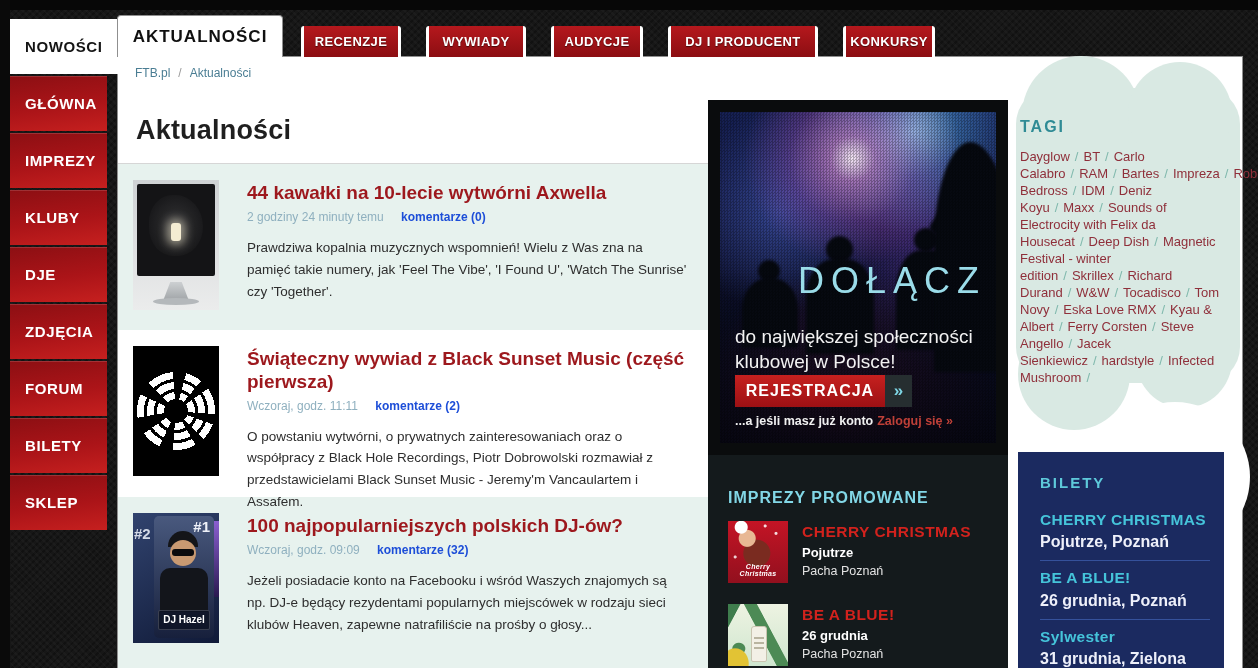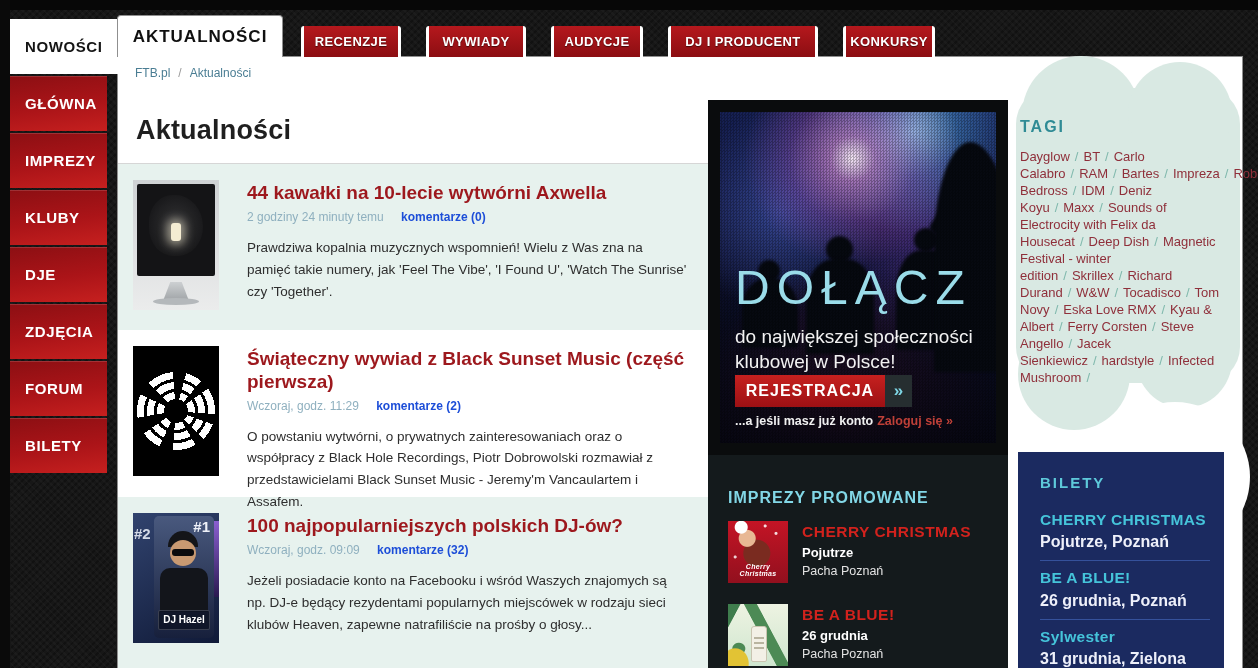--- a/index.html
+++ b/index.html
@@ -102,21 +102,21 @@
   .fig{position:absolute;background:#060910;filter:blur(1.5px);z-index:1;}
   .f1h{left:38px;top:148px;width:22px;height:22px;border-radius:50%;}
   .f1b{left:22px;top:166px;width:56px;height:70px;border-radius:45% 45% 0 0;}
   .f2h{left:106px;top:124px;width:27px;height:27px;border-radius:50%;}
   .f2b{left:86px;top:147px;width:68px;height:95px;border-radius:40% 40% 0 0;}
   .f3h{left:194px;top:116px;width:24px;height:24px;border-radius:50%;}
   .f3b{left:176px;top:138px;width:62px;height:100px;border-radius:40% 40% 0 0;}
   .f3a{left:224px;top:64px;width:12px;height:62px;border-radius:6px;transform:rotate(35deg);}
   .f4{right:-18px;top:30px;width:80px;height:230px;border-radius:45% 55% 0 0;}
   .banner-text{position:absolute;left:15px;right:10px;z-index:3;}
-  .b-headline{top:148px;font-size:48px;font-weight:200;letter-spacing:7px;color:#9adce9;}
+  .b-headline{top:148px;font-size:36px;font-weight:200;letter-spacing:7px;color:#9adce9;text-align:right;}
   .b-sub{top:212px;font-size:19px;line-height:1.32;color:#f2f2f2;}
   .cta-row{top:263px;display:flex;align-items:stretch;}
   .cta-btn{width:150px;height:32px;display:flex;align-items:center;justify-content:center;
     background:linear-gradient(#c6201f,#9d1014);color:#fff;font-weight:800;font-size:16px;letter-spacing:1px;cursor:pointer;}
   .cta-arrow{width:27px;height:32px;display:flex;align-items:center;justify-content:center;
     background:#262e30;color:#7fd7e6;font-size:17px;font-weight:700;cursor:pointer;}
   .b-login{top:302px;font-size:12.5px;font-weight:700;color:#f0f0f0;}
   .b-login a{color:#bf4038;text-decoration:none;cursor:pointer;margin-left:4px;}
 
   
@@ -182,20 +182,21 @@
 
   <nav class="sidebar" id="sidebar">
       <div class="side-btn active">NOWOŚCI</div>
       <div class="side-btn">GŁÓWNA</div>
       <div class="side-btn">IMPREZY</div>
       <div class="side-btn">KLUBY</div>
       <div class="side-btn">DJE</div>
       <div class="side-btn">ZDJĘCIA</div>
       <div class="side-btn">FORUM</div>
       <div class="side-btn">BILETY</div>
+      <div class="side-btn">SKLEP</div>
     </nav>
 
   <div class="tabs" id="tabs">
       <div class="tab-active" style="width: 166px;">AKTUALNOŚCI</div>
       <div class="tab-red" style="width: 100px;">RECENZJE</div>
       <div class="tab-red" style="width: 100px;">WYWIADY</div>
       <div class="tab-red" style="width: 92px;">AUDYCJE</div>
       <div class="tab-red" style="width: 150px;">DJ I PRODUCENT</div>
       <div class="tab-red" style="width: 92px;">KONKURSY</div>
     </div>
@@ -228,21 +229,21 @@
       </div>
     </article>
 
     <article class="article" style="height:167px;">
       <div class="a-thumb thumb-circle">
         <div class="circle-art"></div>
       </div>
       <div class="a-body">
         <h2 class="a-title">Świąteczny wywiad z Black Sunset Music (część pierwsza)</h2>
         <div class="a-meta">
-          <span class="a-time">Wczoraj, godz. 11:29</span>
+          <span class="a-time">Wczoraj, godz. 11:11</span>
           <span class="a-comments">komentarze (2)</span>
         </div>
         <p class="a-excerpt">O powstaniu wytwórni, o prywatnych zainteresowaniach oraz o współpracy z Black Hole Recordings, Piotr Dobrowolski rozmawiał z przedstawicielami Black Sunset Music - Jeremy'm Vancaulartem i Assafem.</p>
       </div>
     </article>
 
     <article class="article alt" style="height:171px;">
       <div class="a-thumb thumb-dj">
         <div class="dj-strip"></div>
         <span class="dj-rank2">#2</span>

